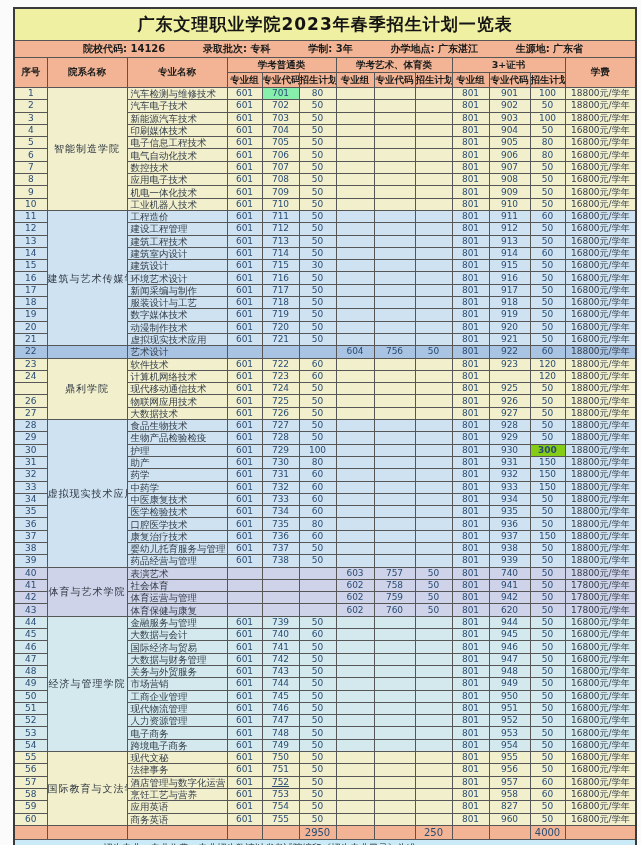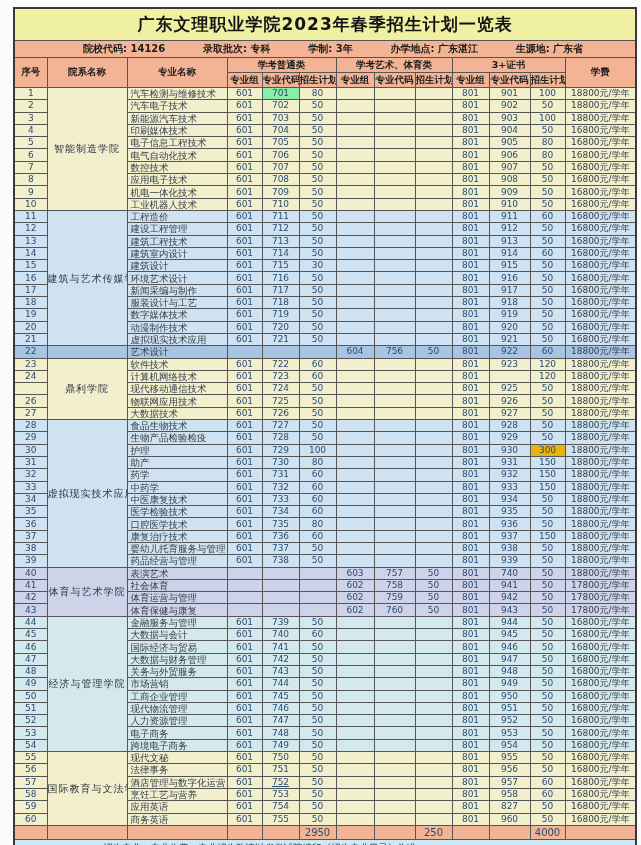--- a/index.html
+++ b/index.html
@@ -528,21 +528,21 @@
           <td class="num" style="background: rgb(207, 226, 241);">30</td>
           <td class="major" style="background: rgb(207, 226, 241);">护理</td>
           <td class="num" style="background: rgb(207, 226, 241);">601</td>
           <td class="num" style="background: rgb(207, 226, 241);">729</td>
           <td class="num" style="background: rgb(207, 226, 241);">100</td>
           <td class="num" style="background: rgb(207, 226, 241);"></td>
           <td class="num" style="background: rgb(207, 226, 241);"></td>
           <td class="num" style="background: rgb(207, 226, 241);"></td>
           <td class="num" style="background: rgb(207, 226, 241);">801</td>
           <td class="num" style="background: rgb(207, 226, 241);">930</td>
-          <td class="num" style="background: #eab308;">300</td>
+          <td class="num" style="background: #84cc16; font-weight: bold;">300</td>
           <td class="fee" style="background: rgb(207, 226, 241);">18800元/学年</td>
         </tr>
         <tr>
           <td class="num" style="background: rgb(207, 226, 241);">31</td>
           <td class="major" style="background: rgb(207, 226, 241);">助产</td>
           <td class="num" style="background: rgb(207, 226, 241);">601</td>
           <td class="num" style="background: rgb(207, 226, 241);">730</td>
           <td class="num" style="background: rgb(207, 226, 241);">80</td>
           <td class="num" style="background: rgb(207, 226, 241);"></td>
           <td class="num" style="background: rgb(207, 226, 241);"></td>
@@ -710,21 +710,21 @@
         <tr>
           <td class="num" style="background: rgb(206, 211, 233);">43</td>
           <td class="major" style="background: rgb(206, 211, 233);">体育保健与康复</td>
           <td class="num" style="background: rgb(206, 211, 233);"></td>
           <td class="num" style="background: rgb(206, 211, 233);"></td>
           <td class="num" style="background: rgb(206, 211, 233);"></td>
           <td class="num" style="background: rgb(206, 211, 233);">602</td>
           <td class="num" style="background: rgb(206, 211, 233);">760</td>
           <td class="num" style="background: rgb(206, 211, 233);">50</td>
           <td class="num" style="background: rgb(206, 211, 233);">801</td>
-          <td class="num" style="background: rgb(206, 211, 233);">943</td>
+          <td class="num" style="background: rgb(206, 211, 233);">620</td>
           <td class="num" style="background: rgb(206, 211, 233);">50</td>
           <td class="fee" style="background: rgb(206, 211, 233);">17800元/学年</td>
         </tr>
         <tr>
           <td class="num" style="background: rgb(211, 233, 238);">44</td>
           <td class="college" rowspan="11" style="background: rgb(211, 233, 238);">经济与管理学院</td>
           <td class="major" style="background: rgb(211, 233, 238);">金融服务与管理</td>
           <td class="num" style="background: rgb(211, 233, 238);">601</td>
           <td class="num" style="background: rgb(211, 233, 238);">739</td>
           <td class="num" style="background: rgb(211, 233, 238);">50</td>

